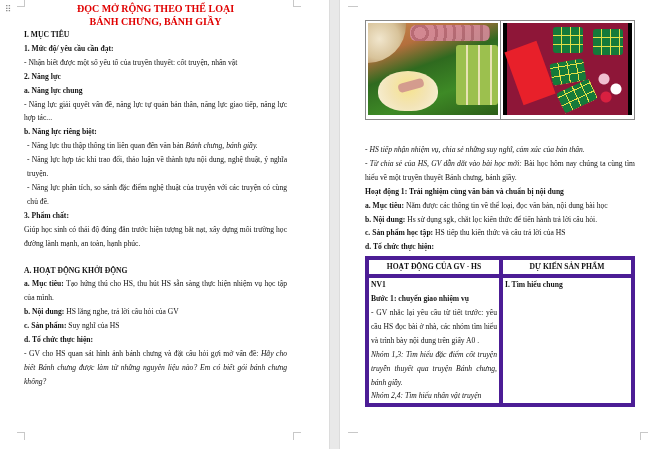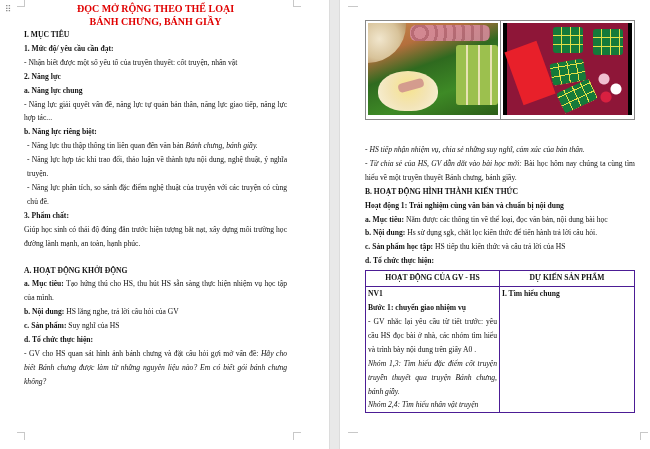--- a/index.html
+++ b/index.html
@@ -43,21 +43,21 @@
   .img-red .envelope { position: absolute; left: 10px; top: 22px; width: 34px; height: 56px; background: #e8202a; transform: rotate(-20deg); }
   .img-red .gcake { position: absolute; width: 30px; height: 26px; background: repeating-linear-gradient(90deg, #157a3a 0 8px, #e6e046 8px 9px), #157a3a; border-radius: 3px; }
   .img-red .gcake::after { content: ""; position: absolute; inset: 0; background: repeating-linear-gradient(0deg, transparent 0 8px, #e6e046 8px 9px); }
   .img-red .flowers { position: absolute; right: 8px; bottom: 10px; width: 28px; height: 34px; background: radial-gradient(circle at 8px 8px, #f0c0d0 0 5px, transparent 6px), radial-gradient(circle at 20px 18px, #ffffff 0 5px, transparent 6px), radial-gradient(circle at 10px 26px, #d82040 0 5px, transparent 6px); }
   .img-red .black-l { position: absolute; left: 0; top: 0; width: 4px; height: 100%; background: #000; }
   .img-red .black-r { position: absolute; right: 0; top: 0; width: 4px; height: 100%; background: #000; }
 
   .right-text { position: absolute; left: 25px; top: 143px; width: 270px; font-size: 7.6px; line-height: 13.9px; }
 
   table.act { border-collapse: collapse; width: 270px; margin-top: 2px; font-size: 7.6px; line-height: 13.9px; }
-  table.act th, table.act td { border: 1px solid #4c1d95; vertical-align: top; padding: 0 2px; }
+  table.act th, table.act td { border: 4px solid #4c1d95; vertical-align: top; padding: 0 2px; }
   table.act th { font-weight: bold; text-align: center; height: 16px; }
   table.act td.col1 { width: 134px; text-align: justify; }
 </style>
 </head>
 <body>
 
 <div class="page page-left">
   <div class="crop crop-tl" style="left:17px; top:-1px;"></div>
   <div class="crop crop-tl" style="left:293px; top:-1px; border-right-width:0; border-left-width:1px;"></div>
   <div class="drag-handle">⠿</div>
@@ -129,21 +129,20 @@
         <div class="black-r"></div>
       </div>
     </div>
   </div>
 
   <div class="right-text">
     <div class="it">- HS tiếp nhận nhiệm vụ, chia sẻ những suy nghĩ, cảm xúc của bản thân.</div>
     <div class="justify">
       <span class="it">- Từ chia sẻ của HS, GV dẫn dắt vào bài học mới: </span><span>Bài học hôm nay chúng ta cùng tìm hiểu về một truyền thuyết Bánh chưng, bánh giầy.</span>
     </div>
-    <div class="h">B. HOẠT ĐỘNG HÌNH THÀNH KIẾN THỨC</div>
     <div class="h">Hoạt động 1: Trải nghiệm cùng văn bản và chuẩn bị nội dung</div>
     <div>
       <span class="b">a. Mục tiêu:</span><span> Nắm được các thông tin về thể loại, đọc văn bản, nội dung bài học</span>
     </div>
     <div>
       <span class="b">b. Nội dung:</span><span> Hs sử dụng sgk, chắt lọc kiến thức để tiến hành trả lời câu hỏi.</span>
     </div>
     <div>
       <span class="b">c. Sản phẩm học tập:</span><span> HS tiếp thu kiến thức và câu trả lời của HS</span>
     </div>

